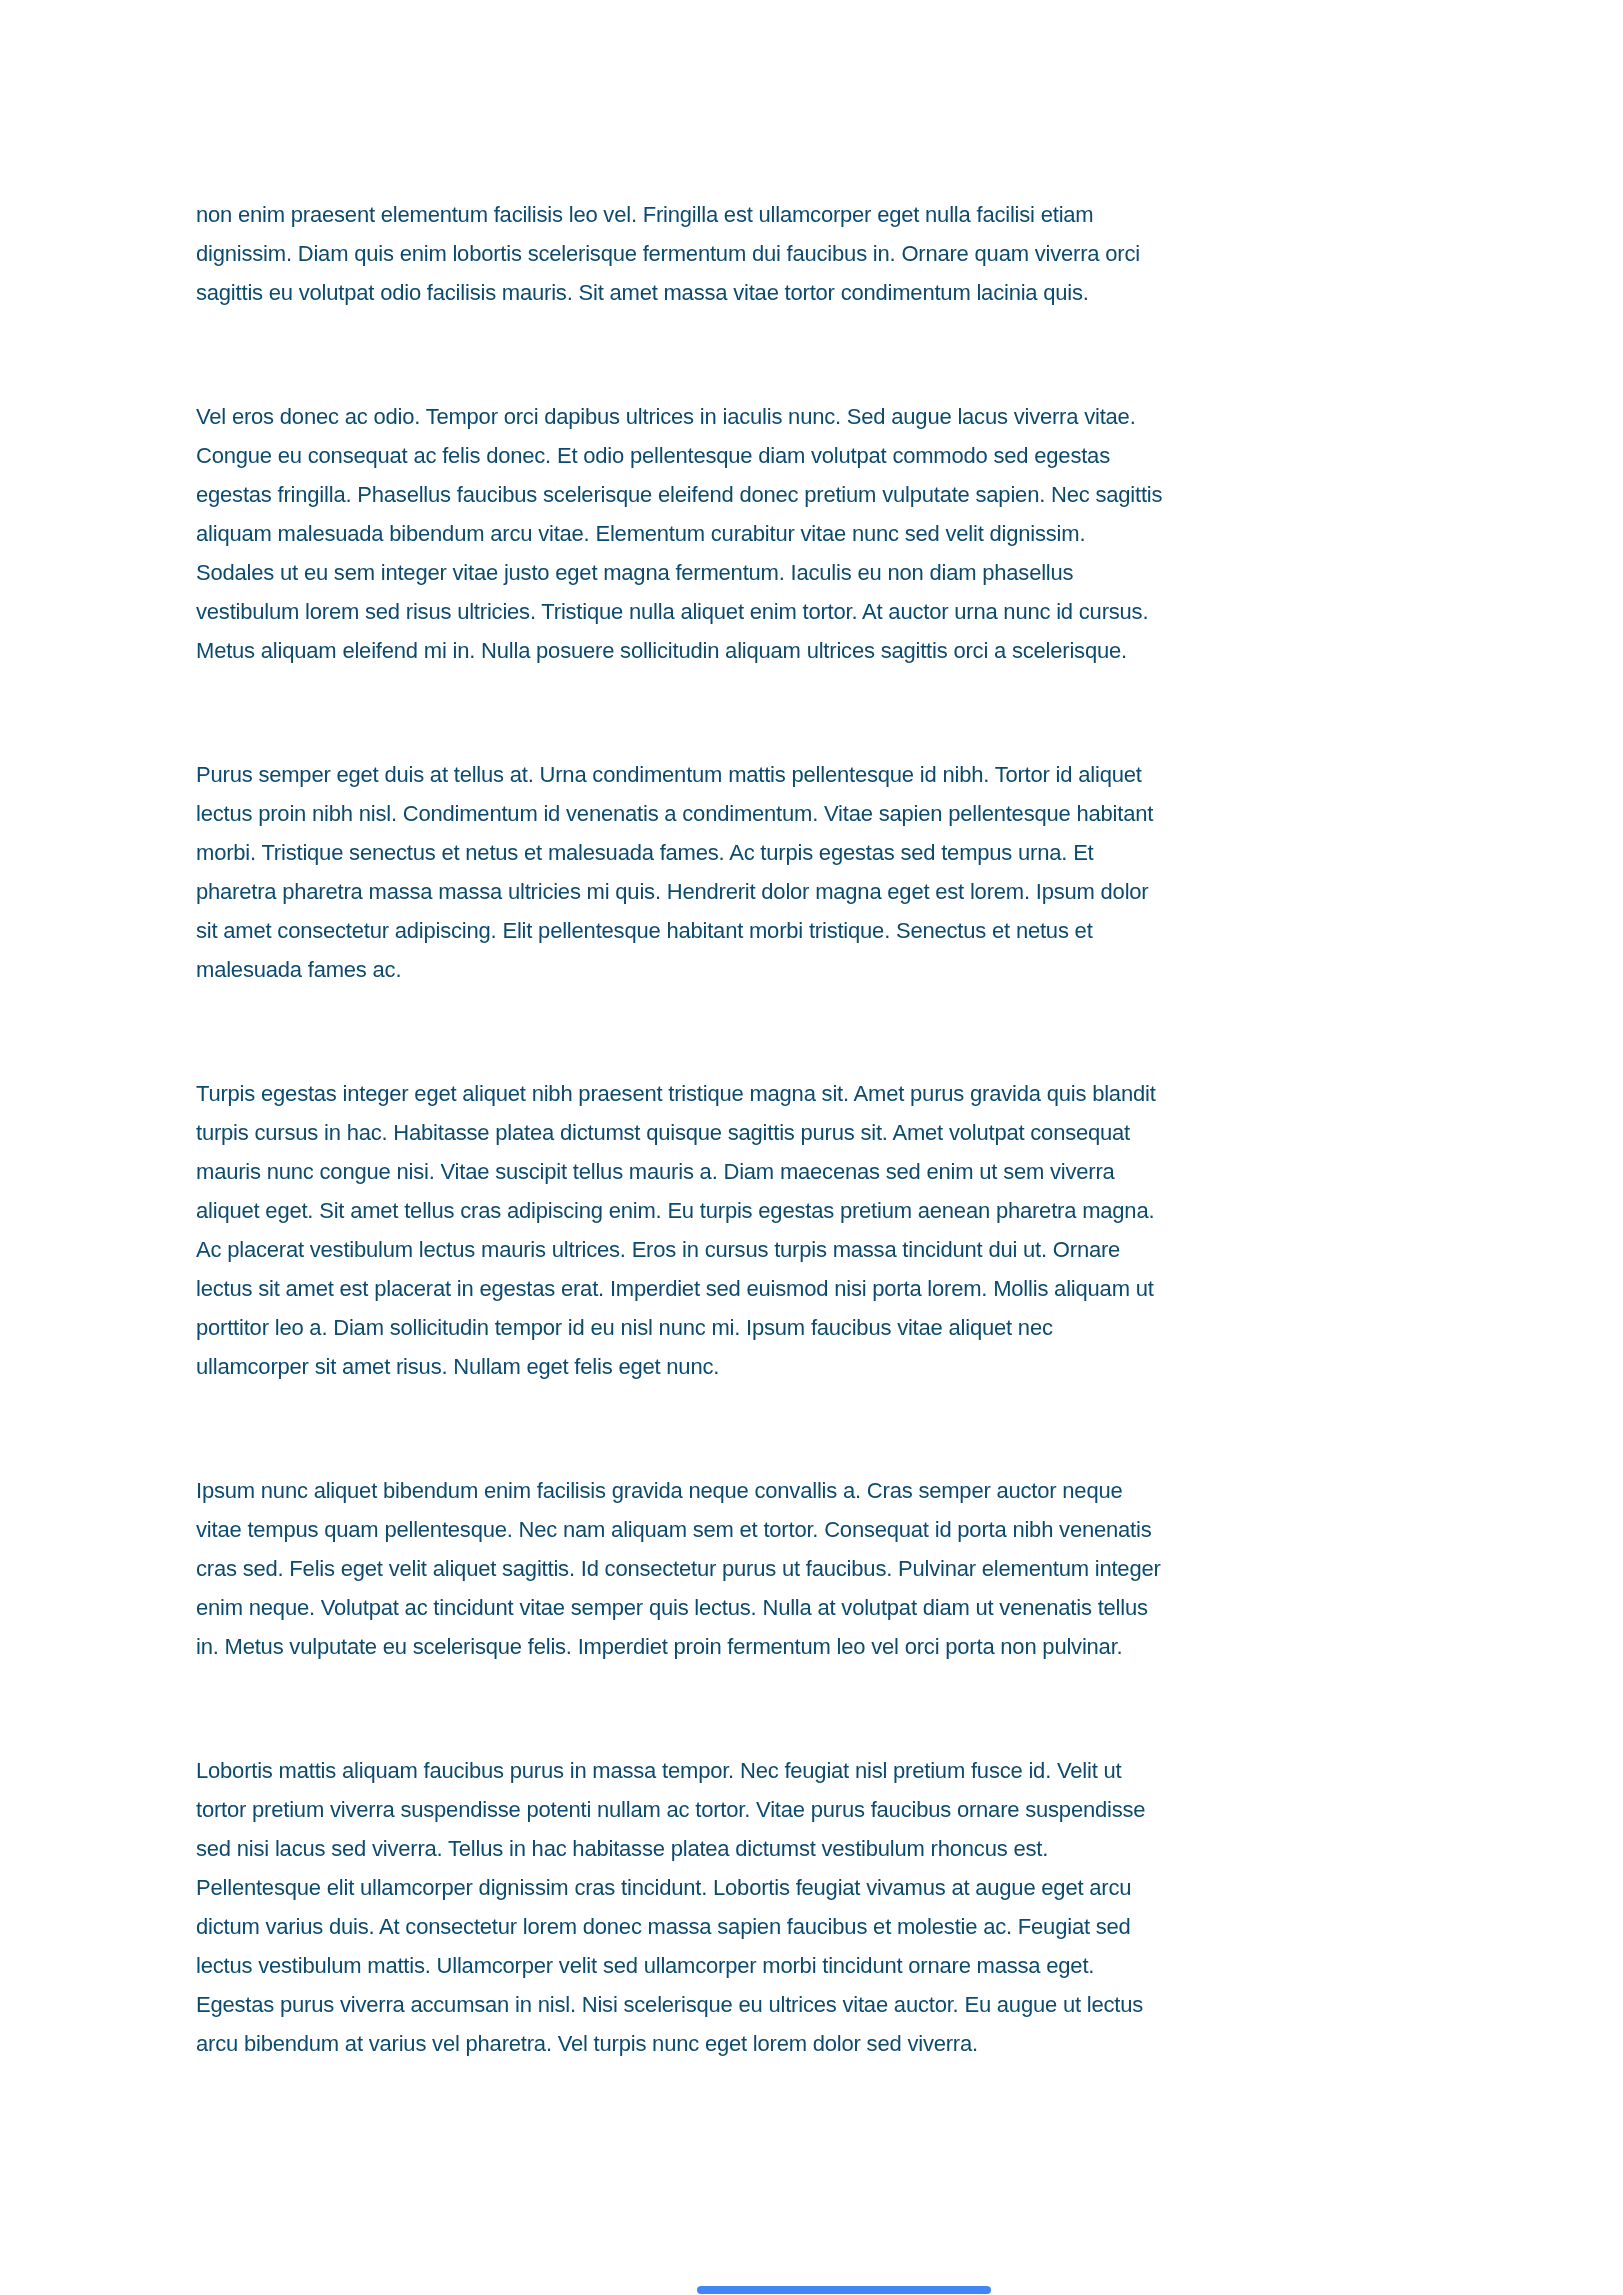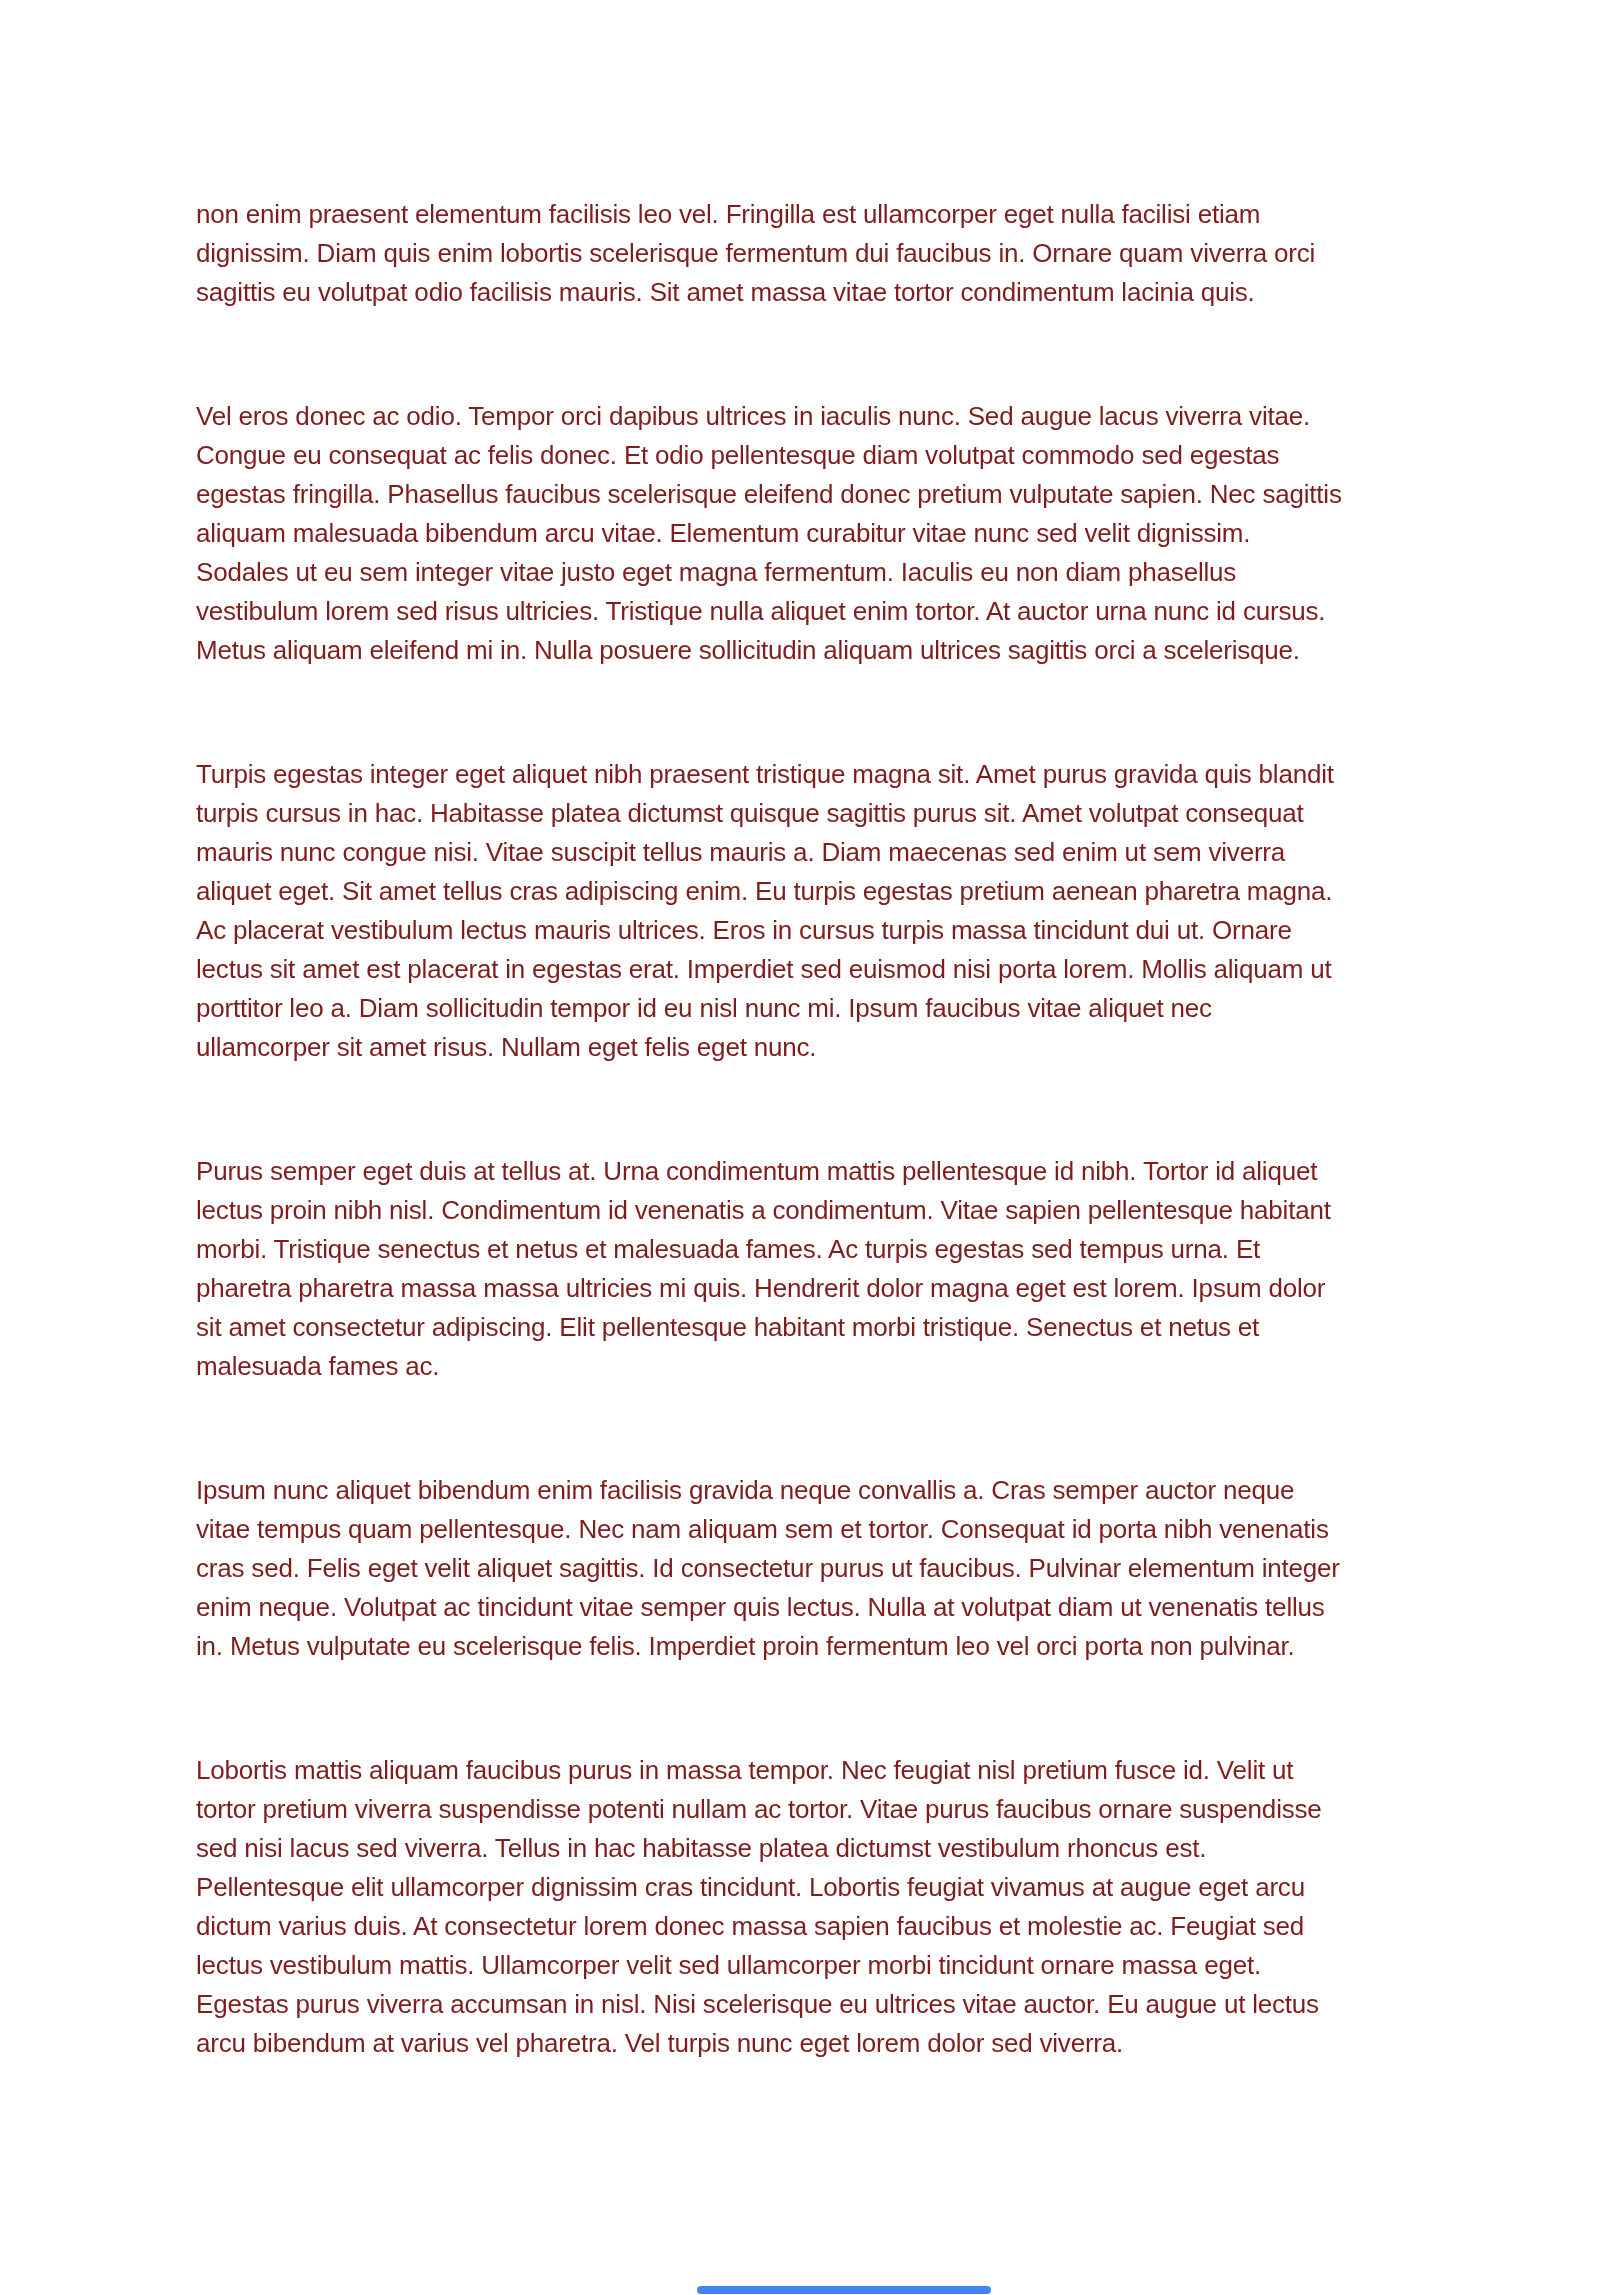--- a/index.html
+++ b/index.html
@@ -17,25 +17,25 @@
     color: #000000;
   }
   .content {
     position: absolute;
     left: 196px;
     top: 195px;
     width: 1243px;
   }
   .content p {
     margin: 0 0 85px 0;
-    font-size: 26px;
+    font-size: 22px;
     line-height: 39px;
     letter-spacing: -0.2px;
     white-space: pre;
-    color: #7f1d1d;
+    color: #0c4a6e;
   }
   .scroll-thumb {
     position: absolute;
     left: 697px;
     bottom: 0.7px;
     width: 294px;
     height: 8.5px;
     border-radius: 3.9px;
     background: #4285F4;
   }
@@ -48,34 +48,34 @@
     <p>non enim praesent elementum facilisis leo vel. Fringilla est ullamcorper eget nulla facilisi etiam
 dignissim. Diam quis enim lobortis scelerisque fermentum dui faucibus in. Ornare quam viverra orci
 sagittis eu volutpat odio facilisis mauris. Sit amet massa vitae tortor condimentum lacinia quis.</p>
     <p>Vel eros donec ac odio. Tempor orci dapibus ultrices in iaculis nunc. Sed augue lacus viverra vitae.
 Congue eu consequat ac felis donec. Et odio pellentesque diam volutpat commodo sed egestas
 egestas fringilla. Phasellus faucibus scelerisque eleifend donec pretium vulputate sapien. Nec sagittis
 aliquam malesuada bibendum arcu vitae. Elementum curabitur vitae nunc sed velit dignissim.
 Sodales ut eu sem integer vitae justo eget magna fermentum. Iaculis eu non diam phasellus
 vestibulum lorem sed risus ultricies. Tristique nulla aliquet enim tortor. At auctor urna nunc id cursus.
 Metus aliquam eleifend mi in. Nulla posuere sollicitudin aliquam ultrices sagittis orci a scelerisque.</p>
+    <p>Purus semper eget duis at tellus at. Urna condimentum mattis pellentesque id nibh. Tortor id aliquet
+lectus proin nibh nisl. Condimentum id venenatis a condimentum. Vitae sapien pellentesque habitant
+morbi. Tristique senectus et netus et malesuada fames. Ac turpis egestas sed tempus urna. Et
+pharetra pharetra massa massa ultricies mi quis. Hendrerit dolor magna eget est lorem. Ipsum dolor
+sit amet consectetur adipiscing. Elit pellentesque habitant morbi tristique. Senectus et netus et
+malesuada fames ac.</p>
     <p>Turpis egestas integer eget aliquet nibh praesent tristique magna sit. Amet purus gravida quis blandit
 turpis cursus in hac. Habitasse platea dictumst quisque sagittis purus sit. Amet volutpat consequat
 mauris nunc congue nisi. Vitae suscipit tellus mauris a. Diam maecenas sed enim ut sem viverra
 aliquet eget. Sit amet tellus cras adipiscing enim. Eu turpis egestas pretium aenean pharetra magna.
 Ac placerat vestibulum lectus mauris ultrices. Eros in cursus turpis massa tincidunt dui ut. Ornare
 lectus sit amet est placerat in egestas erat. Imperdiet sed euismod nisi porta lorem. Mollis aliquam ut
 porttitor leo a. Diam sollicitudin tempor id eu nisl nunc mi. Ipsum faucibus vitae aliquet nec
 ullamcorper sit amet risus. Nullam eget felis eget nunc.</p>
-    <p>Purus semper eget duis at tellus at. Urna condimentum mattis pellentesque id nibh. Tortor id aliquet
-lectus proin nibh nisl. Condimentum id venenatis a condimentum. Vitae sapien pellentesque habitant
-morbi. Tristique senectus et netus et malesuada fames. Ac turpis egestas sed tempus urna. Et
-pharetra pharetra massa massa ultricies mi quis. Hendrerit dolor magna eget est lorem. Ipsum dolor
-sit amet consectetur adipiscing. Elit pellentesque habitant morbi tristique. Senectus et netus et
-malesuada fames ac.</p>
     <p>Ipsum nunc aliquet bibendum enim facilisis gravida neque convallis a. Cras semper auctor neque
 vitae tempus quam pellentesque. Nec nam aliquam sem et tortor. Consequat id porta nibh venenatis
 cras sed. Felis eget velit aliquet sagittis. Id consectetur purus ut faucibus. Pulvinar elementum integer
 enim neque. Volutpat ac tincidunt vitae semper quis lectus. Nulla at volutpat diam ut venenatis tellus
 in. Metus vulputate eu scelerisque felis. Imperdiet proin fermentum leo vel orci porta non pulvinar.</p>
     <p>Lobortis mattis aliquam faucibus purus in massa tempor. Nec feugiat nisl pretium fusce id. Velit ut
 tortor pretium viverra suspendisse potenti nullam ac tortor. Vitae purus faucibus ornare suspendisse
 sed nisi lacus sed viverra. Tellus in hac habitasse platea dictumst vestibulum rhoncus est.
 Pellentesque elit ullamcorper dignissim cras tincidunt. Lobortis feugiat vivamus at augue eget arcu
 dictum varius duis. At consectetur lorem donec massa sapien faucibus et molestie ac. Feugiat sed

